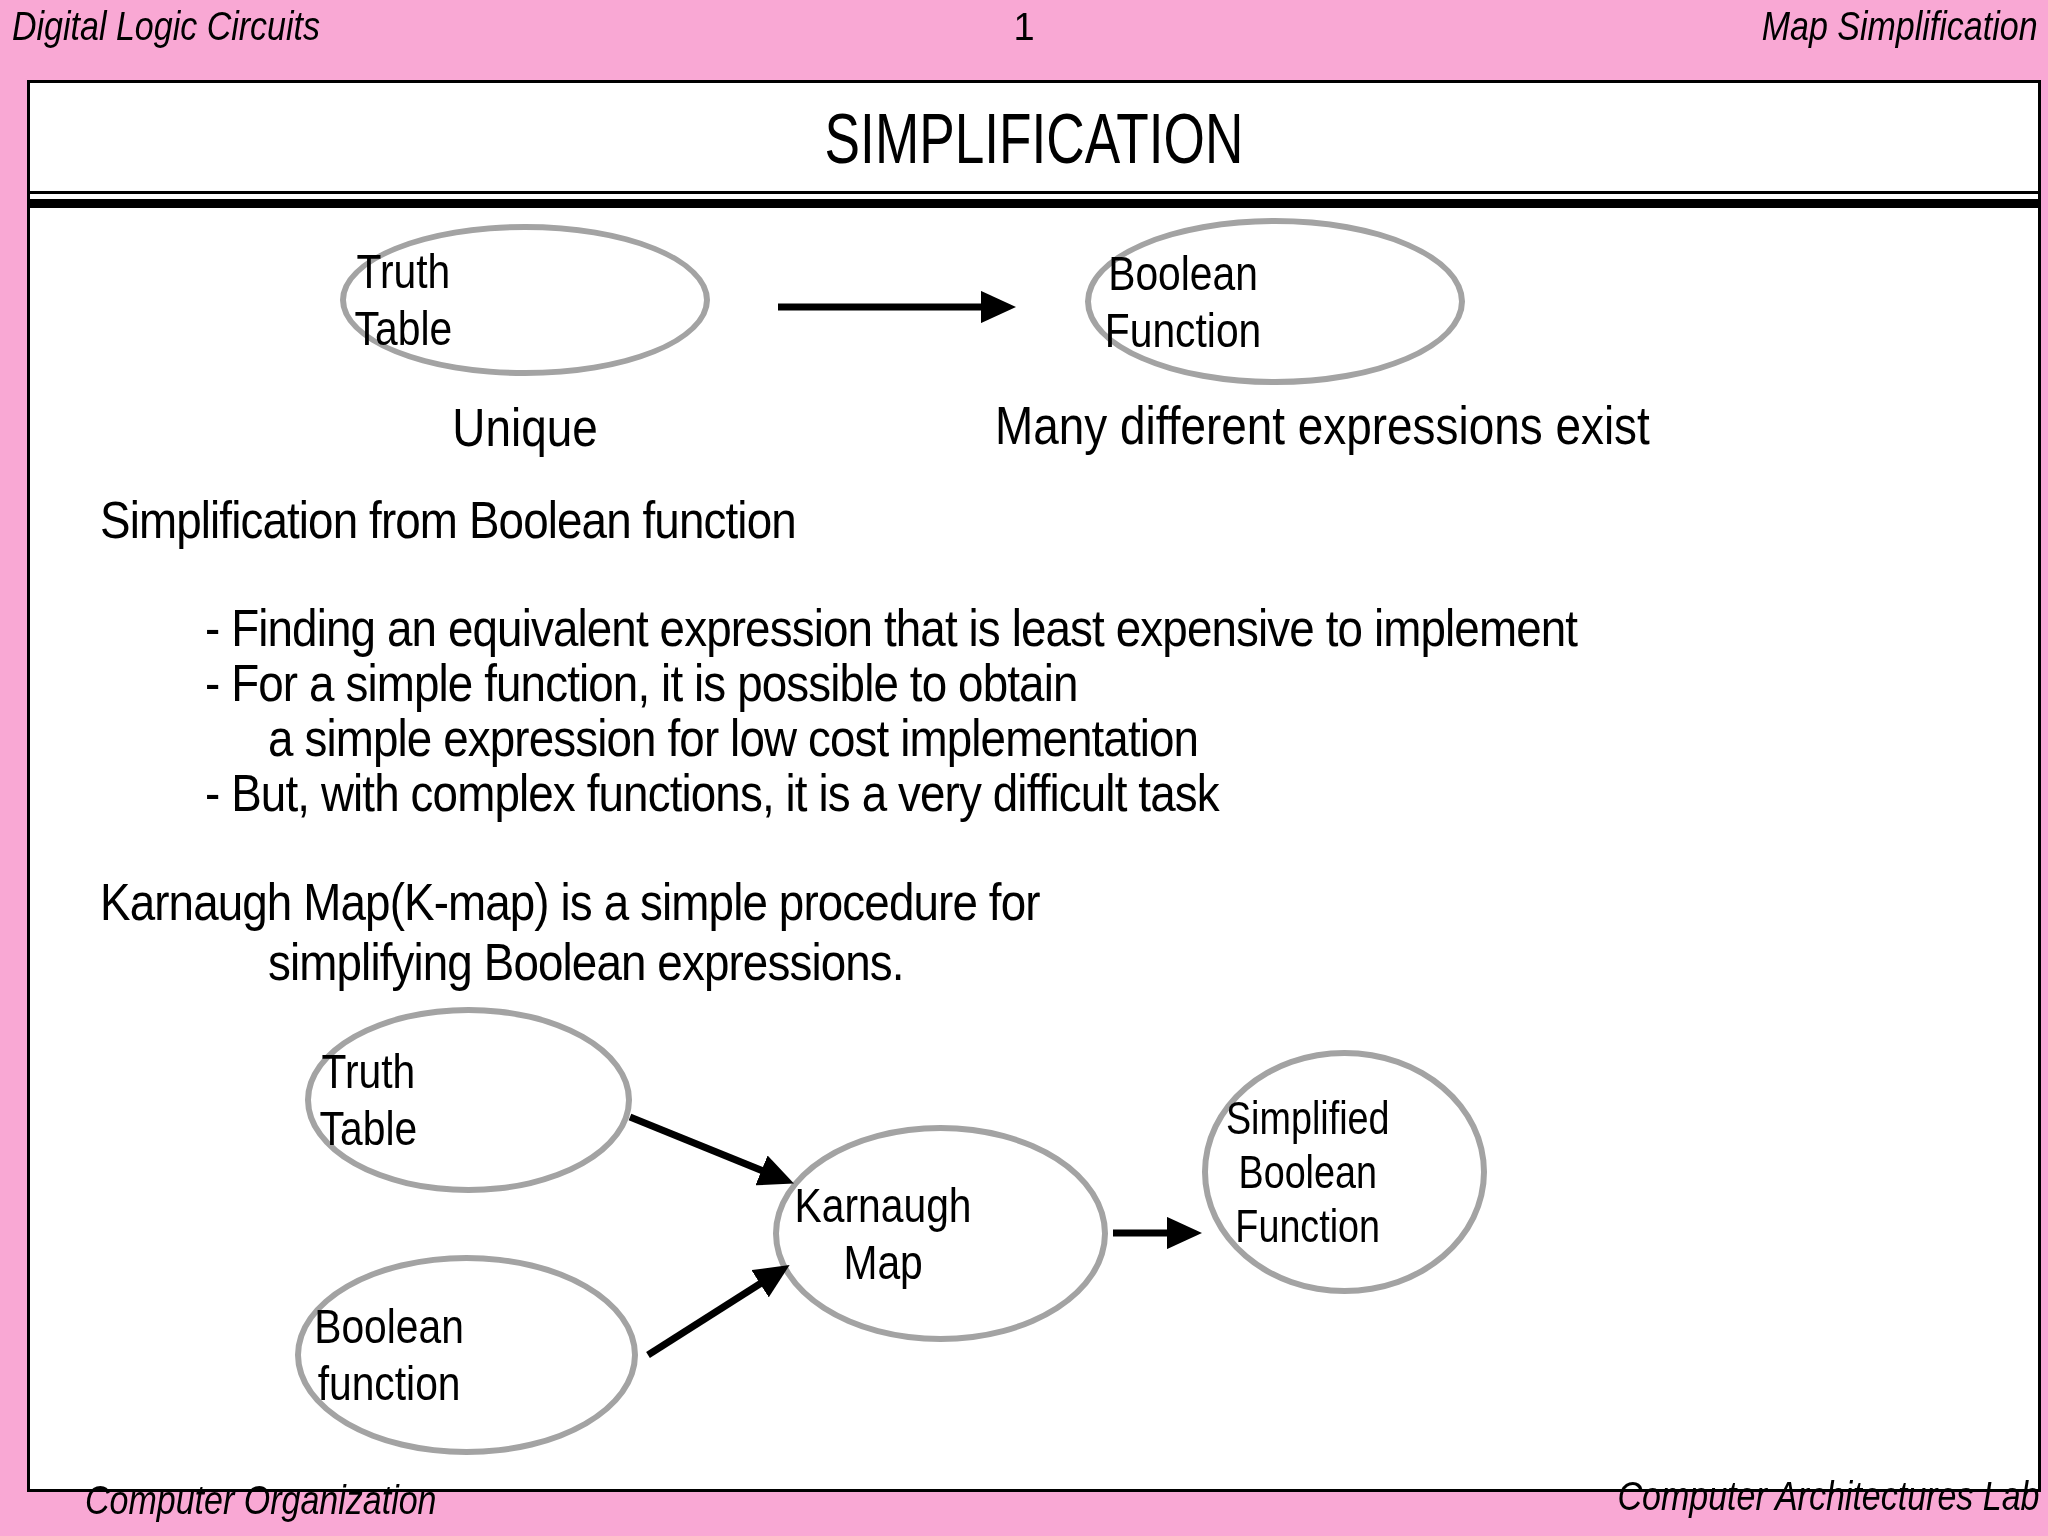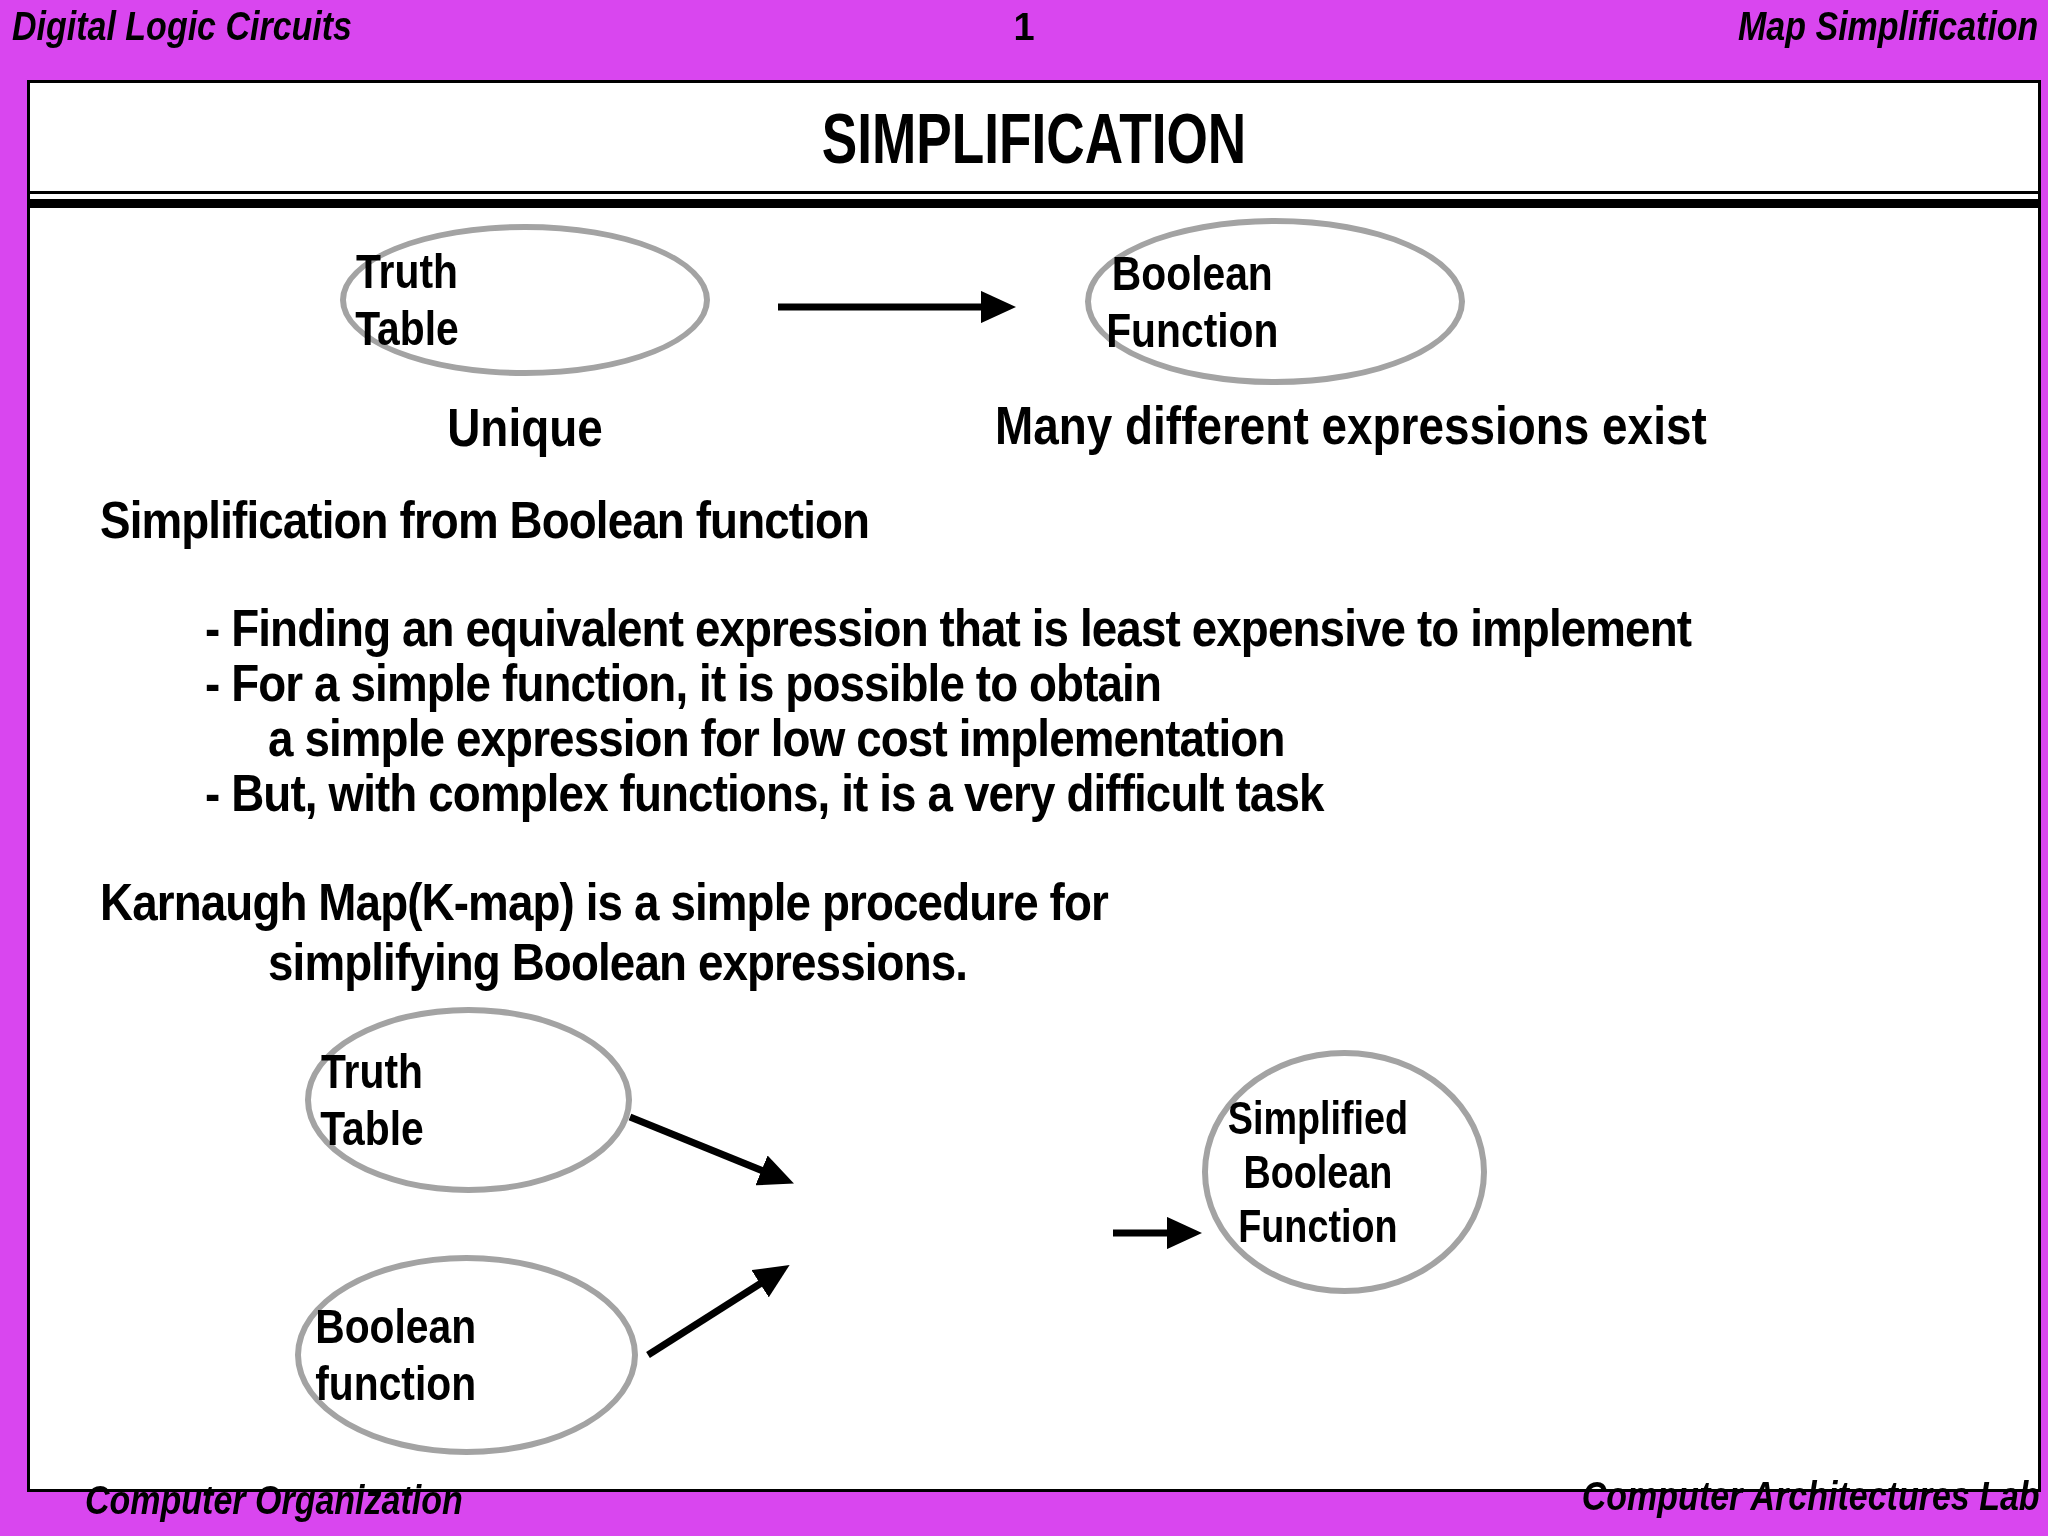--- a/index.html
+++ b/index.html
@@ -1,22 +1,22 @@
 <!DOCTYPE html>
 <html><head>
 <meta charset="utf-8">
 <style>
   html,body{margin:0;padding:0;background:#ffffff;}
   .slide{
     position:relative;
     width:2048px;height:1536px;
-    background:#d946ef;
+    background:#f9a8d4;
     color:#000000;
     font-family:"Liberation Sans", sans-serif;
-    font-weight:bold;
+    font-weight:normal;
     overflow:hidden;
   }
   
   .hdr-left{position:absolute;left:12px;top:4px;font-size:40px;font-style:italic;
     white-space:nowrap;transform:scaleX(0.85);transform-origin:left top;}
   .hdr-page{position:absolute;left:0;right:0;top:6px;text-align:center;font-size:38px;}
   .hdr-right{position:absolute;right:10px;top:4px;font-size:40px;font-style:italic;
     white-space:nowrap;transform:scaleX(0.85);transform-origin:right top;}
   .ftr-left{position:absolute;left:85px;top:1478px;font-size:40px;font-style:italic;
     white-space:nowrap;transform:scaleX(0.85);transform-origin:left top;}
@@ -110,20 +110,26 @@
       <span>Truth</span>
       <span>Table</span>
     </div>
   </div>
   <div class="ellipse e-bf2">
     <div class="lbl">
       <span>Boolean</span>
       <span>function</span>
     </div>
   </div>
+  <div class="ellipse e-km">
+    <div class="lbl">
+      <span>Karnaugh</span>
+      <span>Map</span>
+    </div>
+  </div>
   <div class="ellipse e-sbf">
     <div class="lbl-sm">
       <span>Simplified</span>
       <span>Boolean</span>
       <span>Function</span>
     </div>
   </div>
 
   <svg class="arrows" viewBox="0 0 2048 1536" xmlns="http://www.w3.org/2000/svg">
     <defs>

